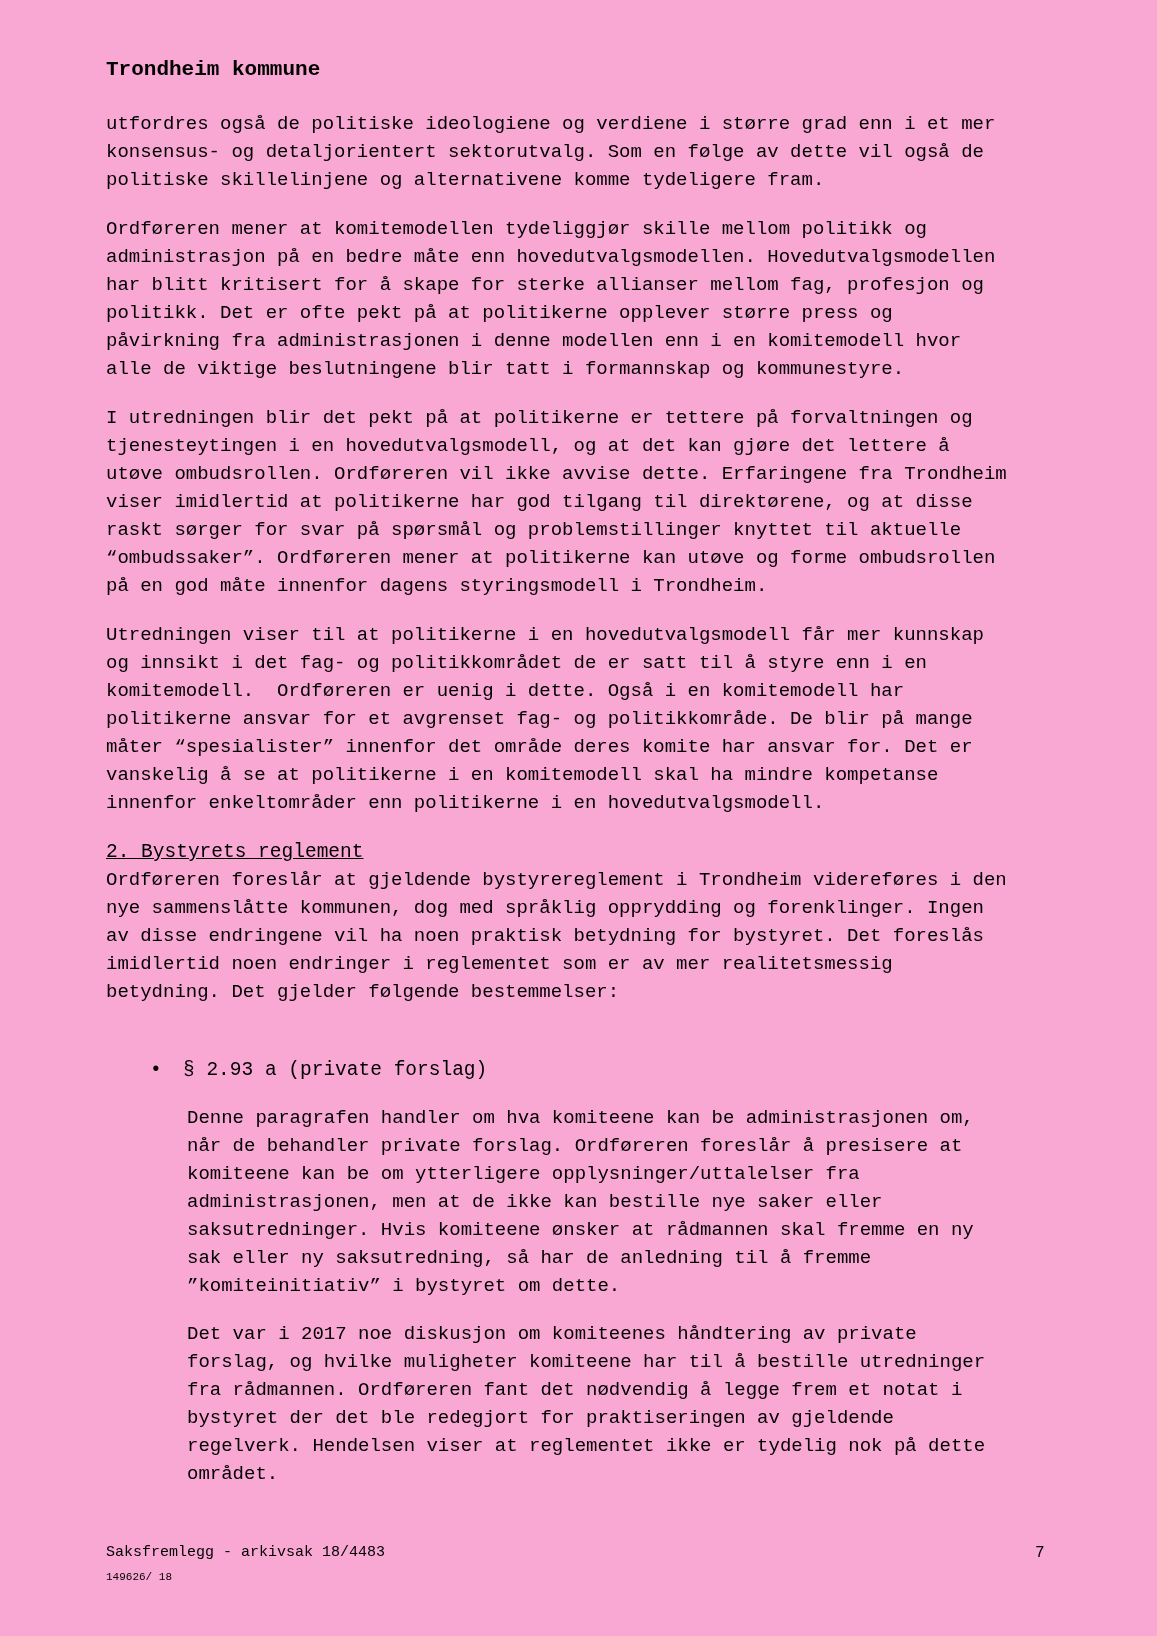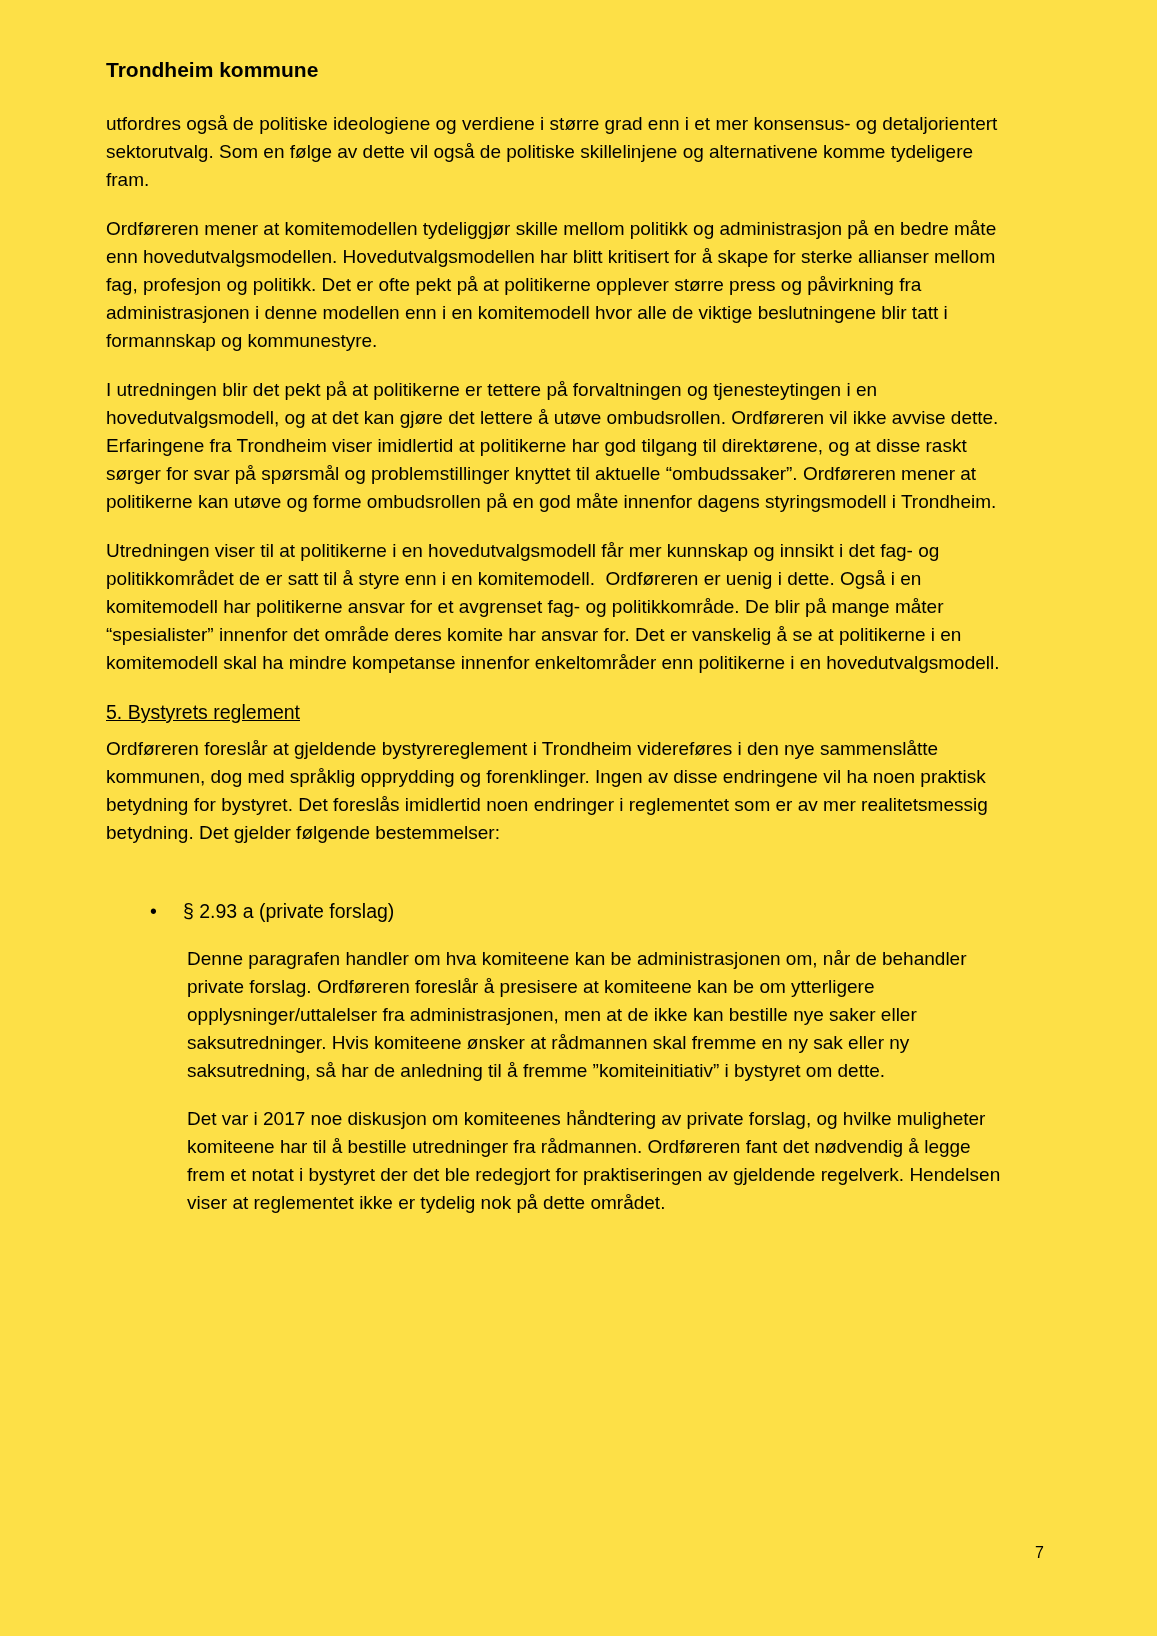--- a/index.html
+++ b/index.html
@@ -4,23 +4,23 @@
 <style>
   html, body {
     margin: 0;
     padding: 0;
     background: #ffffff;
   }
   .page {
     position: relative;
     width: 1157px;
     height: 1636px;
-    background: #fde047;
+    background: #f9a8d4;
     color: #000000;
-    font-family: Liberation Sans, sans-serif;
+    font-family: Liberation Mono, monospace;
     overflow: hidden;
   }
   .content {
     position: absolute;
     left: 106px;
     top: 56px;
     width: 904px;
   }
   .doc-title {
     font-size: 21px;
@@ -35,21 +35,21 @@
     white-space: pre-wrap;
   }
   .section-heading {
     font-size: 19.5px;
     font-weight: normal;
     line-height: 28px;
     margin: 0;
     text-decoration: underline;
   }
   .section-intro {
-    margin-top: 9px;
+    margin-top: 0;
   }
   .bullet-row {
     position: relative;
     margin: 50px 0 0 0;
     padding-left: 77px;
     font-size: 19.5px;
     line-height: 28px;
   }
   .bullet-marker {
     position: absolute;
@@ -94,30 +94,34 @@
   <div class="content">
 
     <h1 class="doc-title">Trondheim kommune</h1>
 
     <p class="para">utfordres også de politiske ideologiene og verdiene i større grad enn i et mer konsensus- og detaljorientert sektorutvalg. Som en følge av dette vil også de politiske skillelinjene og alternativene komme tydeligere fram.</p>
     <p class="para">Ordføreren mener at komitemodellen tydeliggjør skille mellom politikk og administrasjon på en bedre måte enn hovedutvalgsmodellen. Hovedutvalgsmodellen har blitt kritisert for å skape for sterke allianser mellom fag, profesjon og politikk. Det er ofte pekt på at politikerne opplever større press og påvirkning fra administrasjonen i denne modellen enn i en komitemodell hvor alle de viktige beslutningene blir tatt i formannskap og kommunestyre.</p>
     <p class="para">I utredningen blir det pekt på at politikerne er tettere på forvaltningen og tjenesteytingen i en hovedutvalgsmodell, og at det kan gjøre det lettere å utøve ombudsrollen. Ordføreren vil ikke avvise dette. Erfaringene fra Trondheim viser imidlertid at politikerne har god tilgang til direktørene, og at disse raskt sørger for svar på spørsmål og problemstillinger knyttet til aktuelle “ombudssaker”. Ordføreren mener at politikerne kan utøve og forme ombudsrollen på en god måte innenfor dagens styringsmodell i Trondheim.</p>
     <p class="para">Utredningen viser til at politikerne i en hovedutvalgsmodell får mer kunnskap og innsikt i det fag- og politikkområdet de er satt til å styre enn i en komitemodell.  Ordføreren er uenig i dette. Også i en komitemodell har politikerne ansvar for et avgrenset fag- og politikkområde. De blir på mange måter “spesialister” innenfor det område deres komite har ansvar for. Det er vanskelig å se at politikerne i en komitemodell skal ha mindre kompetanse innenfor enkeltområder enn politikerne i en hovedutvalgsmodell.</p>
 
     <div>
-      <h2 class="section-heading">5. Bystyrets reglement</h2>
+      <h2 class="section-heading">2. Bystyrets reglement</h2>
       <p class="para section-intro">Ordføreren foreslår at gjeldende bystyrereglement i Trondheim videreføres i den nye sammenslåtte kommunen, dog med språklig opprydding og forenklinger. Ingen av disse endringene vil ha noen praktisk betydning for bystyret. Det foreslås imidlertid noen endringer i reglementet som er av mer realitetsmessig betydning. Det gjelder følgende bestemmelser:</p>
     </div>
 
     <div class="bullet-row">
       <span class="bullet-marker">•</span>
       <span>§ 2.93 a (private forslag)</span>
     </div>
 
     <div class="sub-paras">
       <p class="para">Denne paragrafen handler om hva komiteene kan be administrasjonen om, når de behandler private forslag. Ordføreren foreslår å presisere at komiteene kan be om ytterligere opplysninger/uttalelser fra administrasjonen, men at de ikke kan bestille nye saker eller saksutredninger. Hvis komiteene ønsker at rådmannen skal fremme en ny sak eller ny saksutredning, så har de anledning til å fremme ”komiteinitiativ” i bystyret om dette.</p>
       <p class="para">Det var i 2017 noe diskusjon om komiteenes håndtering av private forslag, og hvilke muligheter komiteene har til å bestille utredninger fra rådmannen. Ordføreren fant det nødvendig å legge frem et notat i bystyret der det ble redegjort for praktiseringen av gjeldende regelverk. Hendelsen viser at reglementet ikke er tydelig nok på dette området.</p>
     </div>
 
   </div>
 
+  <div class="footer-left">
+    <div class="footer-doc-ref">Saksfremlegg - arkivsak 18/4483</div>
+    <div class="footer-archive-no">149626/ 18</div>
+  </div>
   <div class="footer-page-number">7</div>
 </div>
 
 </body></html>

